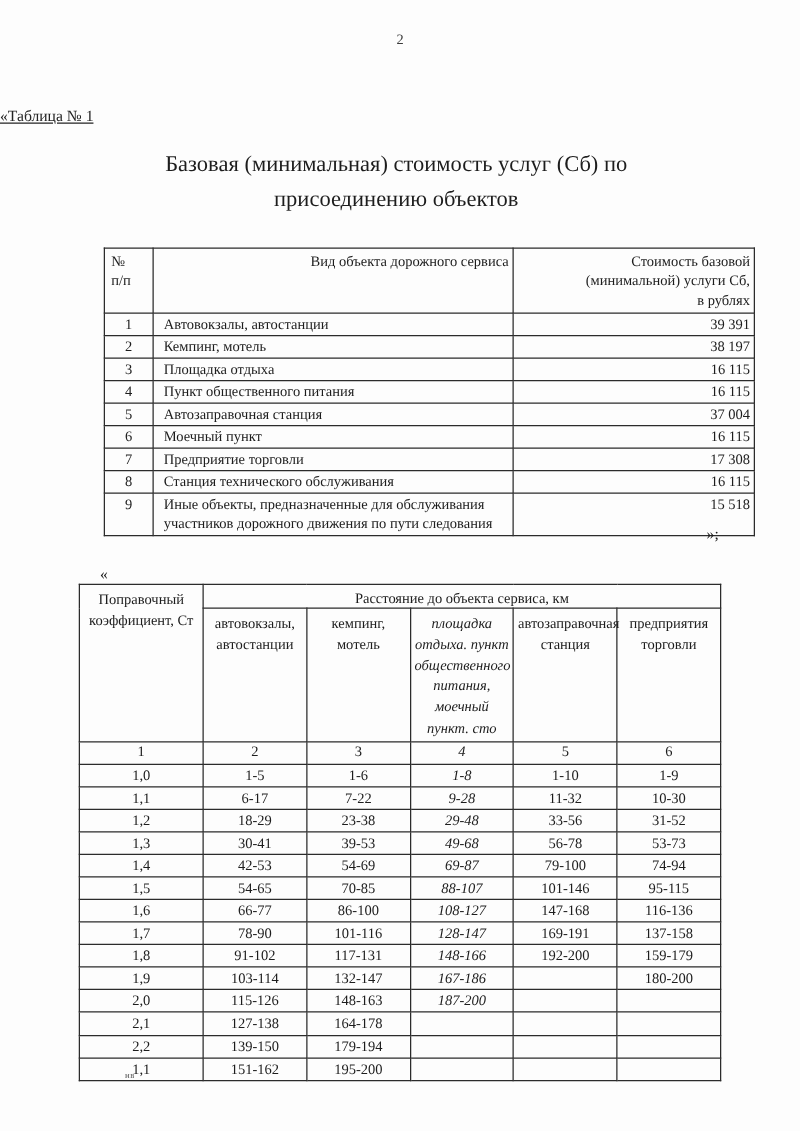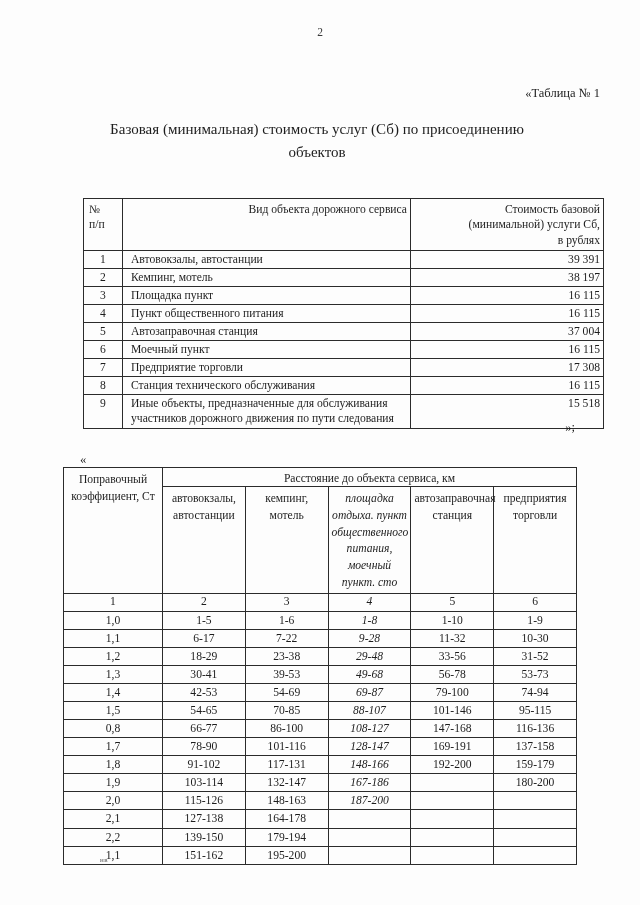--- a/index.html
+++ b/index.html
@@ -32,32 +32,33 @@
     font-size: 11.5px;
     color: #3a3a3a;
   }
 
   
   .table-label {
     position: absolute;
     top: 86px;
     left: 0;
     width: 600px;
-    text-align: right;
+    text-align: left;
     font-size: 12.5px;
     color: #232323;
+    text-decoration: underline;
   }
 
   .doc-title {
     position: absolute;
     top: 118px;
     left: 82px;
     width: 470px;
     text-align: center;
-    font-size: 15px;
+    font-size: 18px;
     line-height: 1.55;
     color: #1d1d1d;
   }
 
   
   table {
     border-collapse: collapse;
     table-layout: fixed;
   }
   table td, table th {
@@ -184,21 +185,21 @@
             <td class="c-name">Автовокзалы, автостанции</td>
             <td class="c-cost">39 391</td>
           </tr>
           <tr>
             <td class="c-num">2</td>
             <td class="c-name">Кемпинг, мотель</td>
             <td class="c-cost">38 197</td>
           </tr>
           <tr>
             <td class="c-num">3</td>
-            <td class="c-name">Площадка пункт</td>
+            <td class="c-name">Площадка отдыха</td>
             <td class="c-cost">16 115</td>
           </tr>
           <tr>
             <td class="c-num">4</td>
             <td class="c-name">Пункт общественного питания</td>
             <td class="c-cost">16 115</td>
           </tr>
           <tr>
             <td class="c-num">5</td>
             <td class="c-name">Автозаправочная станция</td>
@@ -298,21 +299,21 @@
           </tr>
           <tr>
             <td class="t2-c1">1,5</td>
             <td class="t2-c2">54-65</td>
             <td class="t2-c3">70-85</td>
             <td class="t2-c4">88-107</td>
             <td class="t2-c5">101-146</td>
             <td class="t2-c6">95-115</td>
           </tr>
           <tr>
-            <td class="t2-c1">0,8</td>
+            <td class="t2-c1">1,6</td>
             <td class="t2-c2">66-77</td>
             <td class="t2-c3">86-100</td>
             <td class="t2-c4">108-127</td>
             <td class="t2-c5">147-168</td>
             <td class="t2-c6">116-136</td>
           </tr>
           <tr>
             <td class="t2-c1">1,7</td>
             <td class="t2-c2">78-90</td>
             <td class="t2-c3">101-116</td>

